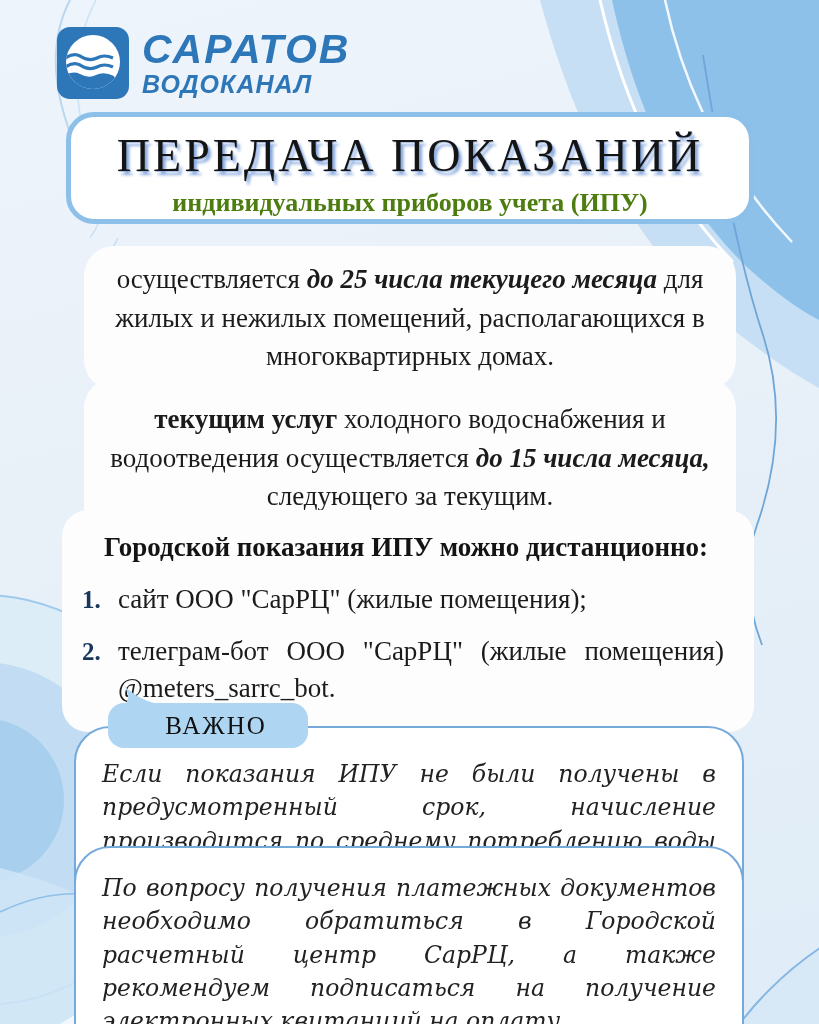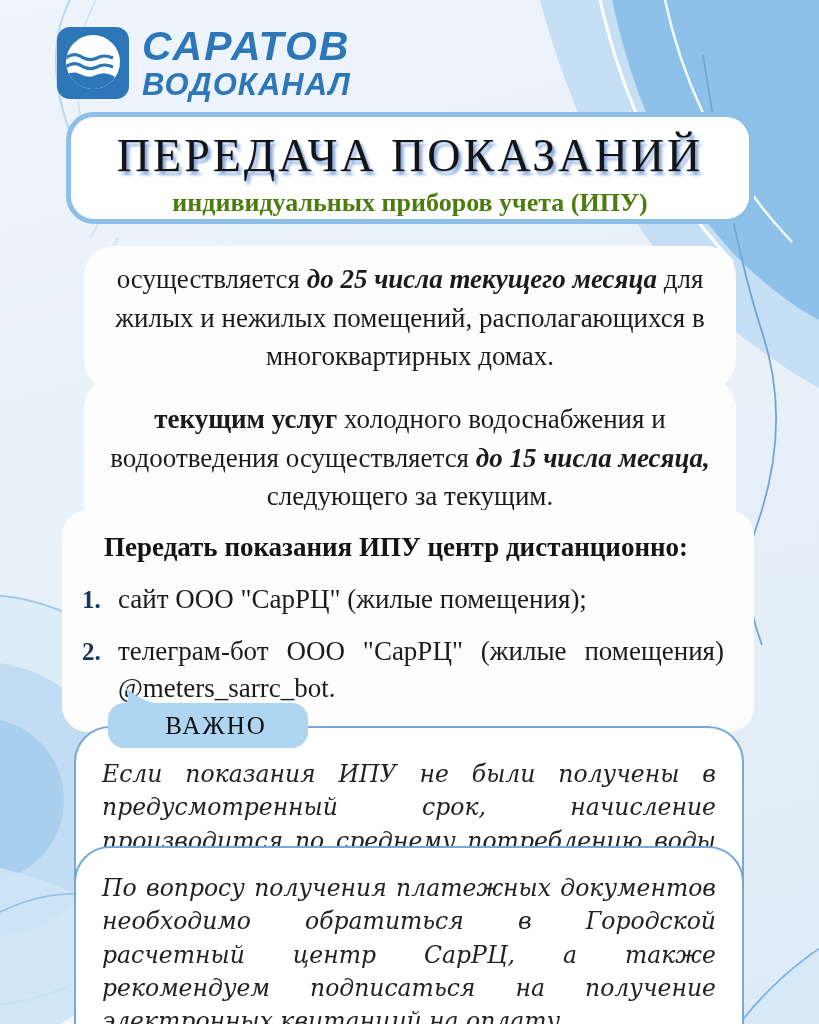--- a/index.html
+++ b/index.html
@@ -12,21 +12,21 @@
     font-family:"Liberation Serif",serif;
     color:#1c1c1c;
   }
   .deco{position:absolute;inset:0;pointer-events:none;}
 
   
   .logo{position:absolute;left:56px;top:26px;display:flex;align-items:center;gap:12px;font-style:italic;}
   .logo-text{display:flex;flex-direction:column;line-height:1;
     font-family:"Liberation Sans",sans-serif;font-weight:bold;color:#2d76b8;}
   .logo-line1{font-size:41px;letter-spacing:2px;}
-  .logo-line2{font-size:31px;letter-spacing:1px;margin-top:2px;}
+  .logo-line2{font-size:25px;letter-spacing:1px;margin-top:2px;}
 
   
   .title-box{
     position:absolute;left:66px;top:112px;width:688px;height:112px;
     background:#ffffff;border:5px solid #8cc0e9;border-radius:28px;
     box-sizing:border-box;text-align:center;
   }
   .title-heading{
     margin-top:12px;font-size:46px;letter-spacing:3px;font-weight:normal;
     color:#141414;
@@ -131,21 +131,21 @@
 
   <div class="card card1 card-center">
     <span>осуществляется </span><span class="em">до 25 числа текущего месяца</span><span> для жилых и нежилых помещений, располагающихся в многоквартирных домах.</span>
   </div>
 
   <div class="card card2 card-center">
     <span class="bold">текущим услуг</span><span> холодного водоснабжения и водоотведения осуществляется </span><span class="em">до 15 числа месяца,</span><span> следующего за текущим.</span>
   </div>
 
   <div class="card card3">
-    <div class="card3-heading">Передать показания ИПУ центр дистанционно:</div>
+    <div class="card3-heading">Городской показания ИПУ можно дистанционно:</div>
     <div class="rlist">
       <div class="ritem">
         <span class="rnum">1.</span>
         <span class="rtext">сайт ООО "СарРЦ" (жилые помещения);</span>
       </div>
       <div class="ritem">
         <span class="rnum">2.</span>
         <span class="rtext justify">телеграм-бот ООО "СарРЦ" (жилые помещения) @meters_sarrc_bot.</span>
       </div>
     </div>

